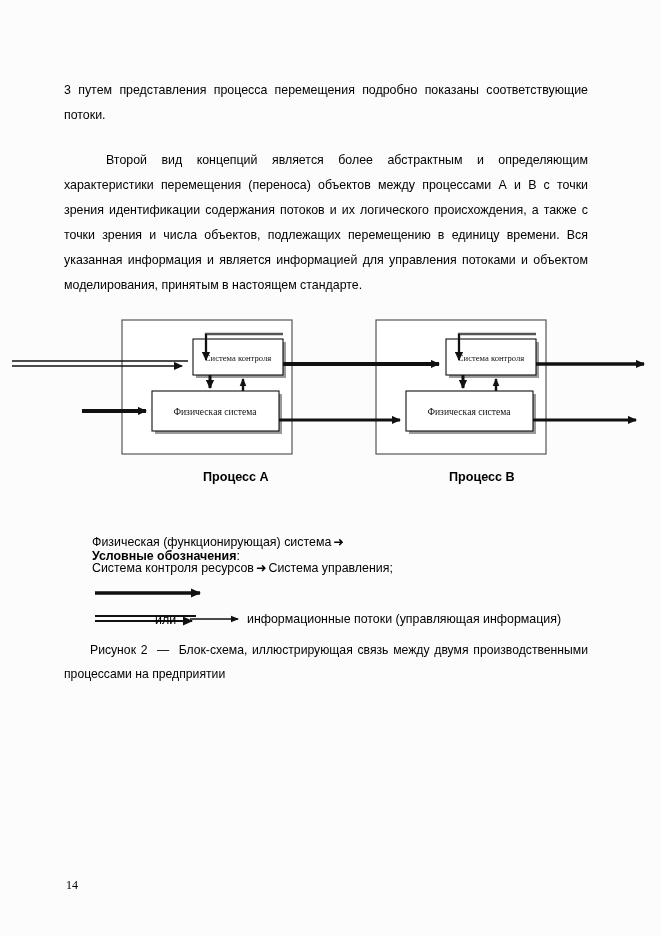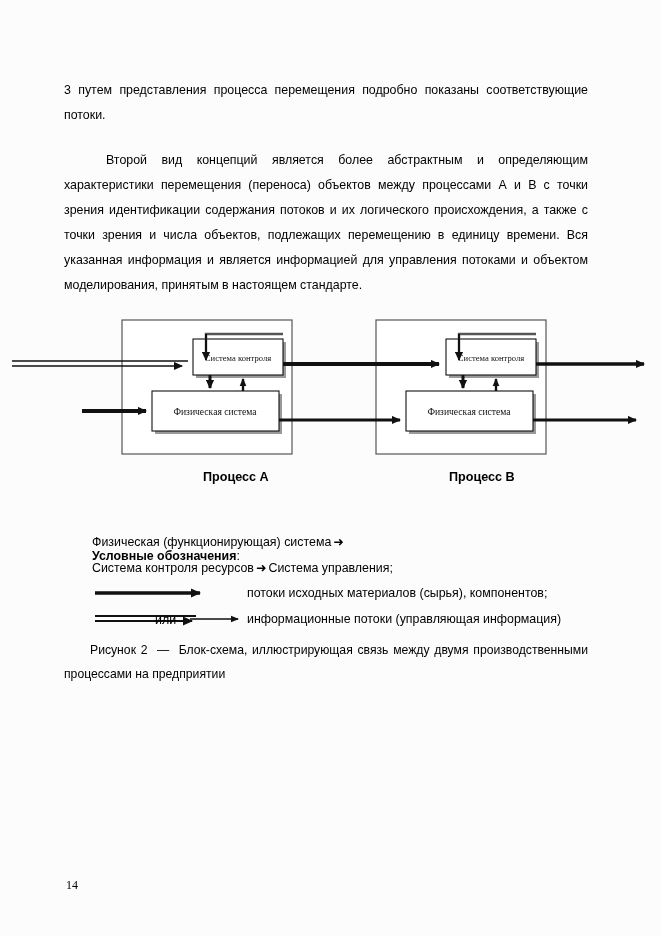--- a/index.html
+++ b/index.html
@@ -243,21 +243,20 @@
       <span class="sym">
         <svg width="125" height="18" viewBox="0 0 125 18">
           <defs>
             <marker id="lgThick" markerWidth="10" markerHeight="10" refX="9" refY="5" orient="auto" markerUnits="userSpaceOnUse">
               <path d="M0,0.6 L10,5 L0,9.4 Z" fill="#111111"></path>
             </marker>
           </defs>
           <path d="M3,9 L108,9" fill="none" stroke="#111111" stroke-width="3.4" marker-end="url(#lgThick)"></path>
         </svg>
       </span>
-      <span class="txt">потоки исходных материалов (сырья), компонентов;</span>
     </div>
 
     <div class="legend-row legend-row-2">
       <span class="sym">
         <svg width="150" height="18" viewBox="0 0 150 18">
           <defs>
             <marker id="lgThick2" markerWidth="10" markerHeight="10" refX="9" refY="5" orient="auto" markerUnits="userSpaceOnUse">
               <path d="M0,0.6 L10,5 L0,9.4 Z" fill="#111111"></path>
             </marker>
             <marker id="lgThin2" markerWidth="8" markerHeight="8" refX="7" refY="4" orient="auto" markerUnits="userSpaceOnUse">

